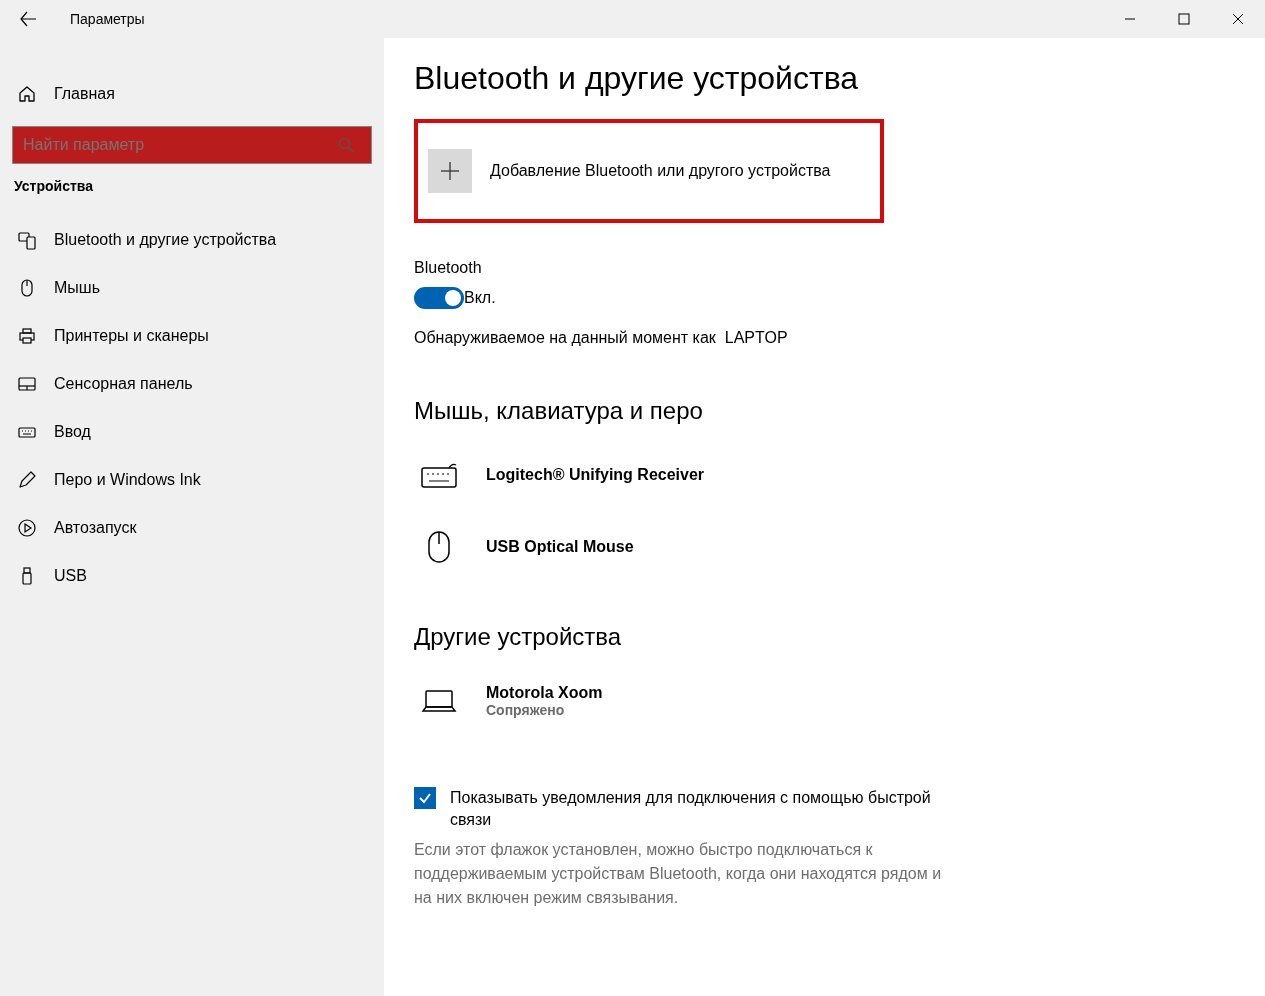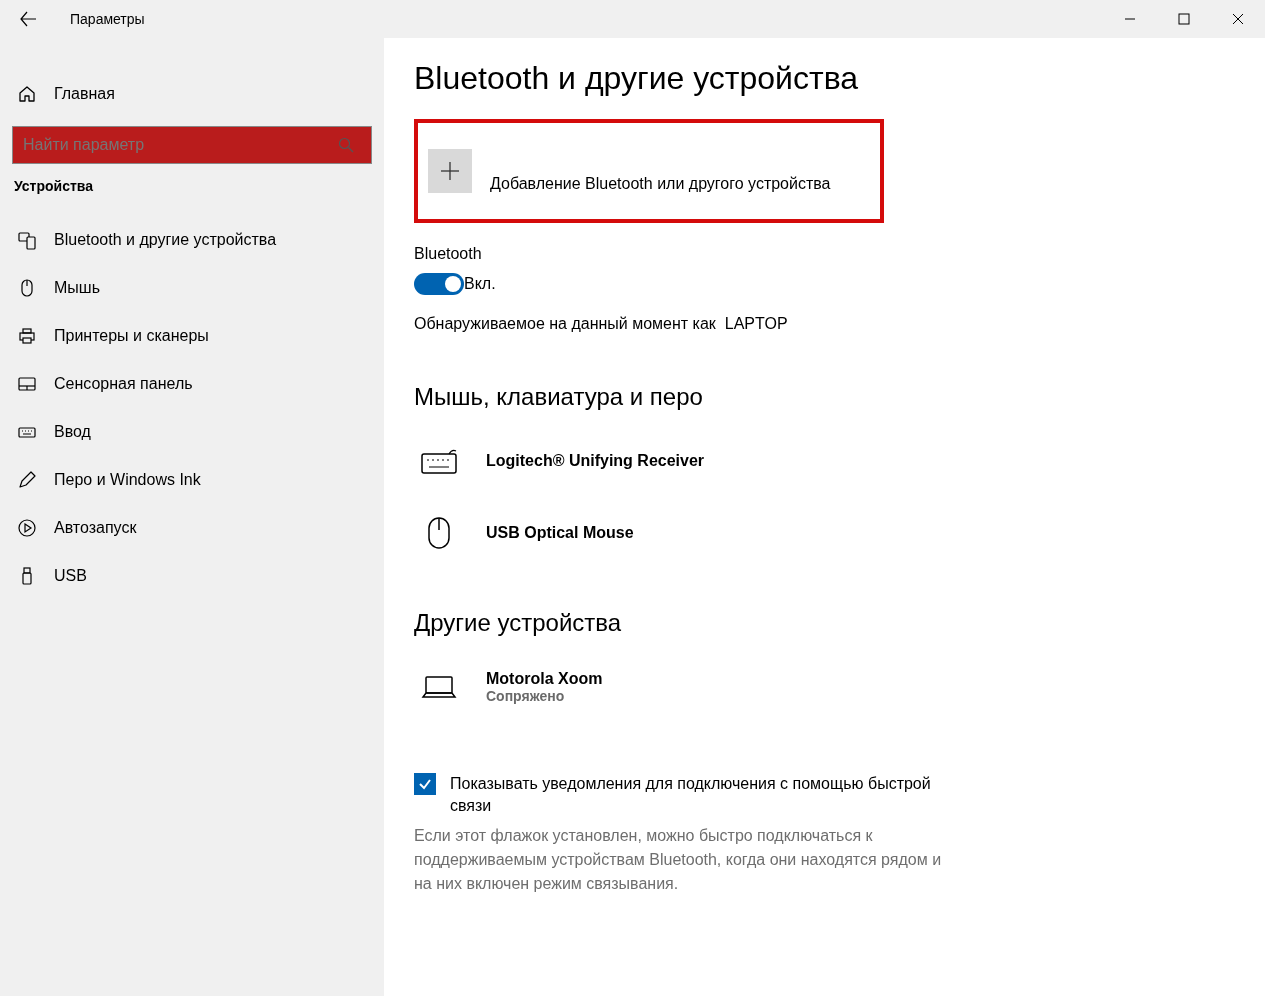--- a/index.html
+++ b/index.html
@@ -80,34 +80,34 @@
     background: #ffffff;
     overflow-y: auto;
   }
   .main h1 {
     font-size: 32px;
     font-weight: 400;
     margin-bottom: 22px;
   }
   .add-device {
     display: flex;
-    align-items: flex-end;
+    align-items: center;
     border: 4px solid #d40b0b;
     padding: 26px 16px 26px 10px;
     width: 470px;
     gap: 18px;
   }
   .add-plus {
     width: 44px; height: 44px;
     background: #d9d9d9;
     display: flex; align-items: center; justify-content: center;
   }
   .section-label {
     font-size: 16px;
-    margin-top: 22px;
+    margin-top: 36px;
     margin-bottom: 10px;
   }
   .toggle-row { display: flex; align-items: center; margin-bottom: 20px; }
   .toggle {
     width: 50px; height: 22px;
     background: #0063b1;
     border-radius: 12px;
     position: relative;
   }
   .toggle .knob {

